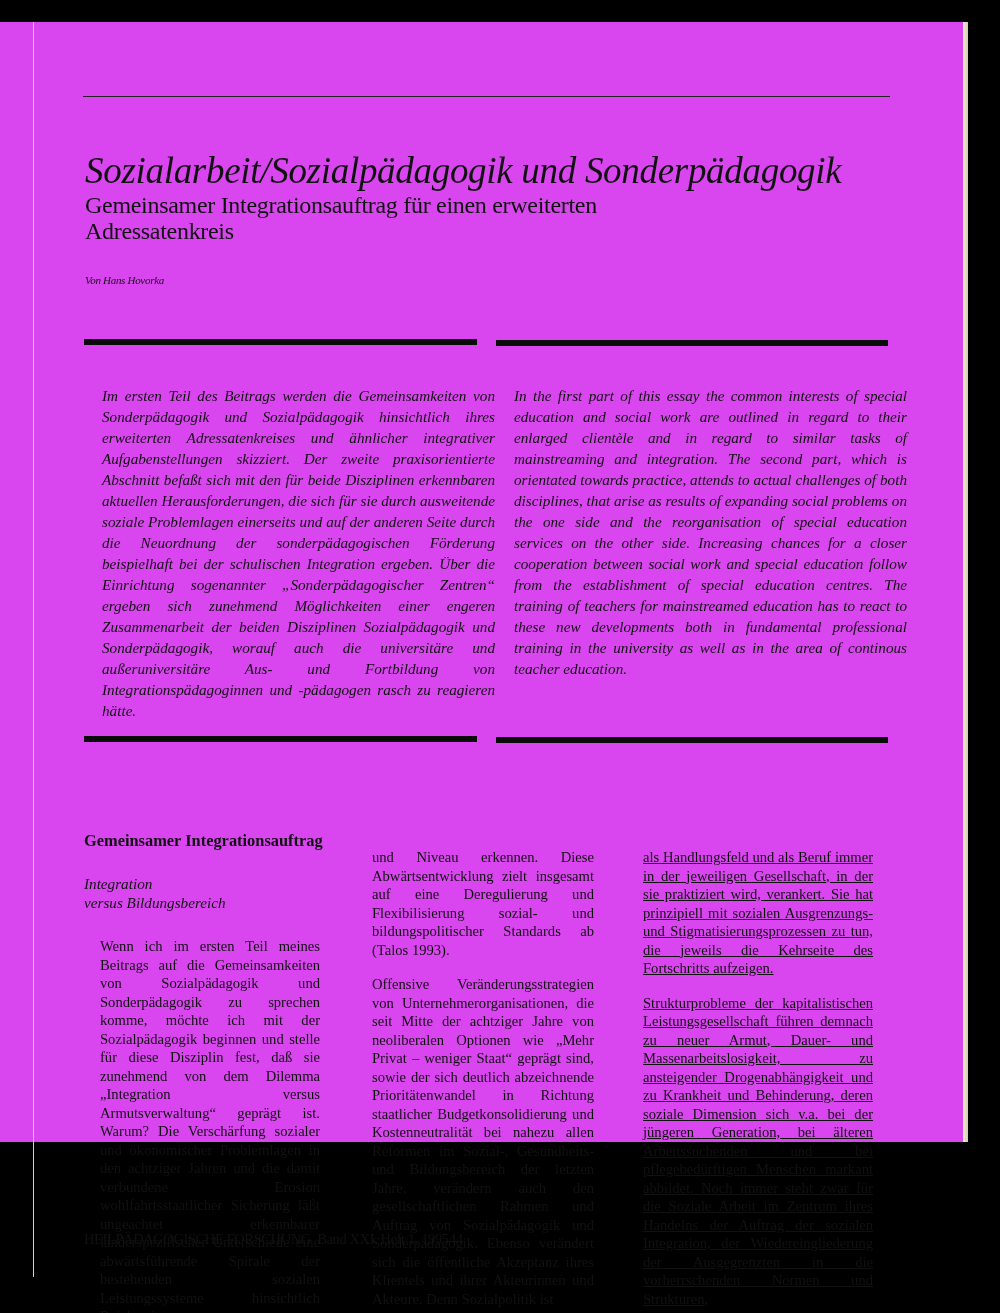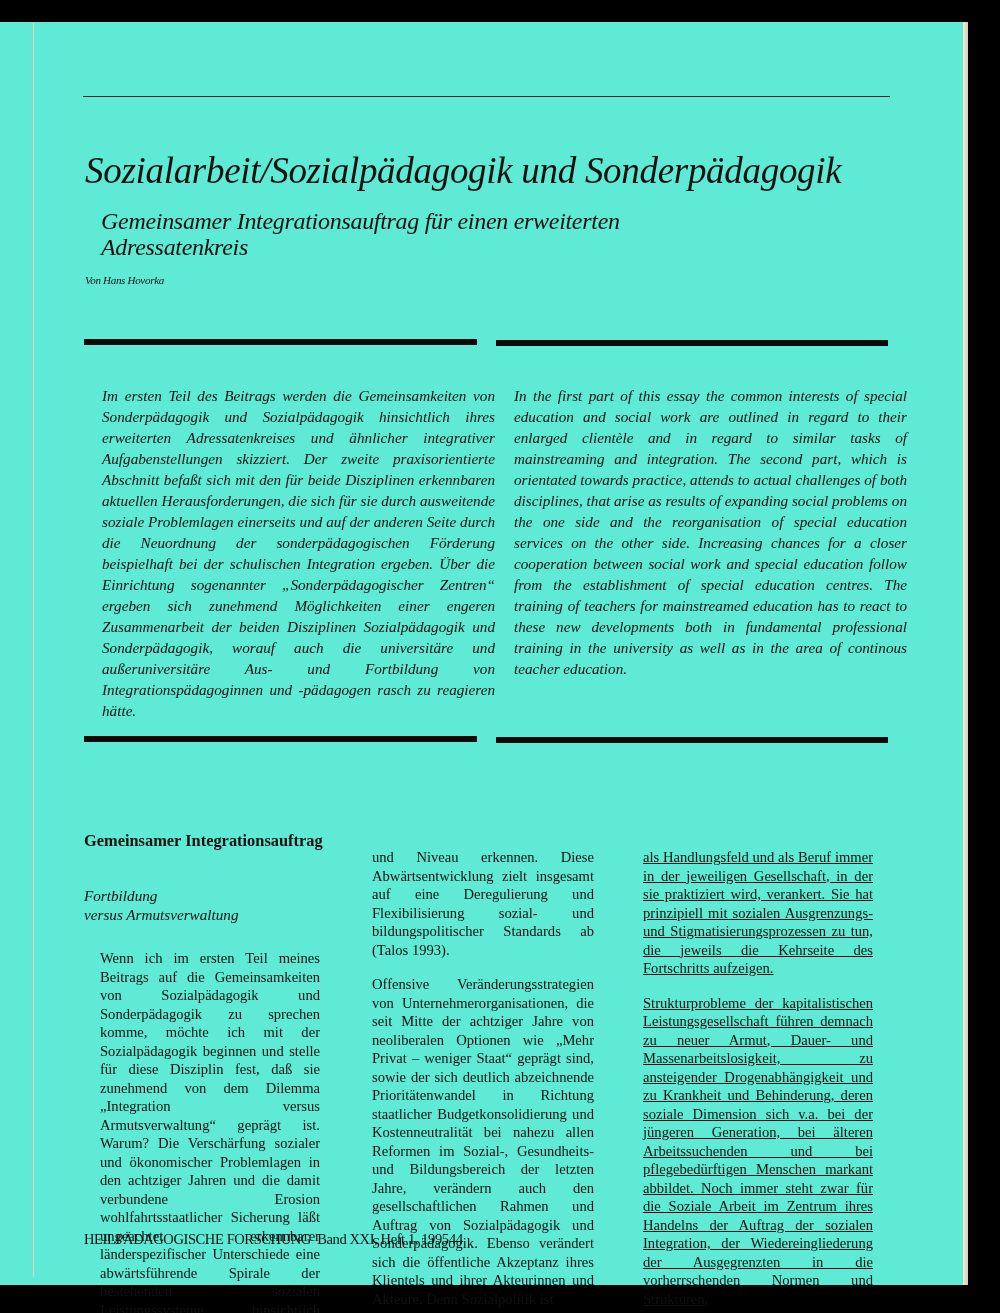--- a/index.html
+++ b/index.html
@@ -3,42 +3,42 @@
 <meta charset="utf-8">
 <style>
   html, body { margin: 0; padding: 0; }
   body {
     width: 1000px; height: 1313px; background: #000;
     position: relative; overflow: hidden;
     font-family: "Liberation Serif", "DejaVu Serif", serif;
     color: #111;
   }
   .page {
-    position: absolute; left: 0; top: 22px; width: 968px; height: 1263px;
-    background: #5eead4;
+    position: absolute; left: 0; top: 22px; width: 968px; height: 1120px;
+    background: #d946ef;
   }
   .page-edge {
     position: absolute; right: 0; top: 0; width: 5px; height: 100%;
     background: linear-gradient(to right, #f3ead8, #d9cdb2);
   }
   .fold-line {
     position: absolute; left: 33px; top: 0; width: 1px; height: 1255px;
     background: #e2cfb8;
   }
   .top-rule {
     position: absolute; left: 83px; top: 74px; width: 807px; height: 1px;
     background: #222;
   }
   .title-block { position: absolute; left: 85px; top: 128px; width: 820px; }
   .title {
     font-style: italic; font-size: 37px; line-height: 42px; margin: 0;
     font-weight: normal; letter-spacing: -0.3px; white-space: nowrap;
   }
   .subtitle {
-    font-style: italic; font-size: 24px; line-height: 26px; margin: 16px;
+    font-size: 24px; line-height: 26px; margin: 0;
     font-weight: normal; width: 560px; letter-spacing: -0.3px;
   }
   .author {
     position: absolute; left: 85px; top: 252px;
     font-style: italic; font-size: 11px; letter-spacing: -0.3px;
   }
   .thick-rule { position: absolute; height: 6px; background: #0a0a0a; }
   .abstract {
     position: absolute; font-style: italic; font-size: 15.2px; line-height: 21px;
     text-align: justify; margin: 18px;
@@ -47,21 +47,21 @@
   .abs-en { left: 496px; top: 345px; width: 393px; }
   .col {
     position: absolute; top: 810px; font-size: 14.6px; line-height: 18.5px;
     text-align: justify;
   }
   .col p { margin: 16px; }
   .col1 { left: 84px; width: 252px; }
   .col2 { left: 356px; width: 254px; }
   .col3 { left: 627px; width: 262px; text-decoration: underline; }
   .section-heading {
-    font-weight: bold; font-size: 16.4px; margin: 0 0 36px 0; line-height: 18px;
+    font-weight: bold; font-size: 16.4px; margin: 0 0 24px 0; line-height: 18px;
     white-space: nowrap;
   }
   .sub-heading {
     font-style: italic; font-size: 15.2px; line-height: 19px; margin: 0 0 25px 0;
   }
   .footer {
     position: absolute; left: 84px; top: 1209px; width: 806px;
     font-size: 14.5px; display: flex; justify-content: flex-start;
     letter-spacing: -0.4px;
   }
@@ -86,22 +86,22 @@
 
   <p class="abstract abs-de">Im ersten Teil des Beitrags werden die Gemeinsamkeiten von Sonderpädagogik und Sozialpädagogik hinsichtlich ihres erweiterten Adressatenkreises und ähnlicher integrativer Aufgabenstellungen skizziert. Der zweite praxisorientierte Abschnitt befaßt sich mit den für beide Disziplinen erkennbaren aktuellen Herausforderungen, die sich für sie durch ausweitende soziale Problemlagen einerseits und auf der anderen Seite durch die Neuordnung der sonderpädagogischen Förderung beispielhaft bei der schulischen Integration ergeben. Über die Einrichtung sogenannter „Sonderpädagogischer Zentren“ ergeben sich zunehmend Möglichkeiten einer engeren Zusammenarbeit der beiden Disziplinen Sozialpädagogik und Sonderpädagogik, worauf auch die universitäre und außeruniversitäre Aus- und Fortbildung von Integrationspädagoginnen und -pädagogen rasch zu reagieren hätte.</p>
   <p class="abstract abs-en">In the first part of this essay the common interests of special education and social work are outlined in regard to their enlarged clientèle and in regard to similar tasks of mainstreaming and integration. The second part, which is orientated towards practice, attends to actual challenges of both disciplines, that arise as results of expanding social problems on the one side and the reorganisation of special education services on the other side. Increasing chances for a closer cooperation between social work and special education follow from the establishment of special education centres. The training of teachers for mainstreamed education has to react to these new developments both in fundamental professional training in the university as well as in the area of continous teacher education.</p>
 
   <div class="thick-rule" style="left:84px; top:714px; width:393px;"></div>
   <div class="thick-rule" style="left:496px; top:715px; width:392px;"></div>
 
   <div class="col col1">
     <h3 class="section-heading">Gemeinsamer Integrationsauftrag</h3>
     <div class="sub-heading">
-      <div>Fortbildung</div>
-      <div>versus Armutsverwaltung</div>
+      <div>Integration</div>
+      <div>versus Bildungsbereich</div>
     </div>
     <p>Wenn ich im ersten Teil meines Beitrags auf die Gemeinsamkeiten von Sozialpädagogik und Sonderpädagogik zu sprechen komme, möchte ich mit der Sozialpädagogik beginnen und stelle für diese Disziplin fest, daß sie zunehmend von dem Dilemma „Integration versus Armutsverwaltung“ geprägt ist. Warum? Die Verschärfung sozialer und ökonomischer Problemlagen in den achtziger Jahren und die damit verbundene Erosion wohlfahrtsstaatlicher Sicherung läßt ungeachtet erkennbarer länderspezifischer Unterschiede eine abwärtsführende Spirale der bestehenden sozialen Leistungssysteme hinsichtlich Reichweite</p>
   </div>
 
   <div class="col col2">
     <p>und Niveau erkennen. Diese Abwärtsentwicklung zielt insgesamt auf eine Deregulierung und Flexibilisierung sozial- und bildungspolitischer Standards ab (Talos 1993).</p>
     <p>Offensive Veränderungsstrategien von Unternehmerorganisationen, die seit Mitte der achtziger Jahre von neoliberalen Optionen wie „Mehr Privat – weniger Staat“ geprägt sind, sowie der sich deutlich abzeichnende Prioritätenwandel in Richtung staatlicher Budgetkonsolidierung und Kostenneutralität bei nahezu allen Reformen im Sozial-, Gesundheits- und Bildungsbereich der letzten Jahre, verändern auch den gesellschaftlichen Rahmen und Auftrag von Sozialpädagogik und Sonderpädagogik. Ebenso verändert sich die öffentliche Akzeptanz ihres Klientels und ihrer Akteurinnen und Akteure. Denn Sozialpolitik ist</p>
   </div>
 
   <div class="col col3">

